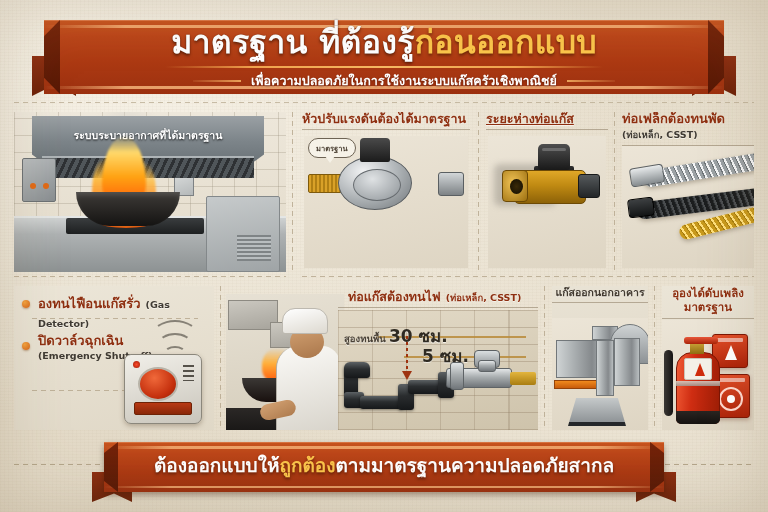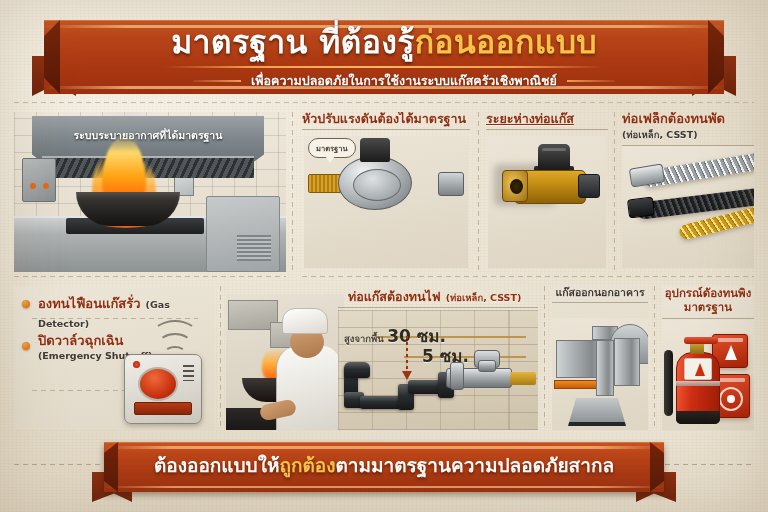--- a/index.html
+++ b/index.html
@@ -650,21 +650,21 @@
       </div>
       <div class="lbl-rule" style="position:absolute; left:0; top:18px; width:200px;"></div>
 
       <div class="photo" style="left:0; top:24px; width:200px; height:120px;">
         <div class="brick"></div>
 
         <div class="dim-line" style="left:38px; top:26px; width:150px;"></div>
         <div class="dim-line" style="left:66px; top:46px; width:122px;"></div>
 
         <div class="dim-label" style="left:6px; top:12px; font-size:9.5px;">
-          <span>สูงจากพื้น</span>
+          <span>สูองทนพื้น</span>
           <span class="dim-num">30 ซม.</span>
         </div>
         <div class="dim-label dim-num" style="left:84px; top:32px;text-align:right;">5 ซม.</div>
         <div class="dim-arrow" style="left:68px; top:26px; height:36px;"></div>
 
         <div class="pipe" style="left:6px; top:56px; width:14px; height:30px;"></div>
         <div class="pipe" style="left:6px; top:52px; width:26px; height:16px; border-radius:6px 6px 3px 3px;"></div>
         <div class="pipe" style="left:6px; top:82px; width:20px; height:16px;"></div>
         <div class="pipe" style="left:22px; top:86px; width:44px; height:13px;"></div>
         <div class="pipe" style="left:60px; top:74px; width:16px; height:26px;"></div>
@@ -695,21 +695,21 @@
         <div class="duct-seg" style="left:44px; top:22px; width:18px; height:56px;"></div>
         <div class="duct-seg" style="left:62px; top:20px; width:26px; height:48px;"></div>
         <div class="duct-hood"></div>
       </div>
     </div>
 
     <div class="panel-sep-v" style="left:640px; top:178px; height:144px;"></div>
 
     <div class="panel fire-scene" style="left:648px; top:178px; width:92px; height:144px;">
       <div class="lbl" style="font-size:11.5px; text-align:center; line-height:1.25;">
-        <div>อุปกรณ์ดัองทนพิง</div>
+        <div>อุองได์ดับเพลิง</div>
         <div>มาตรฐาน</div>
       </div>
       <div class="lbl-rule"></div>
 
       <div class="photo" style="left:0; top:34px; width:92px; height:110px;">
         <div class="alarm-box alarm-top">
           <div class="alarm-strip"></div>
           <div class="alarm-flame"></div>
         </div>
         <div class="alarm-box alarm-bot">

